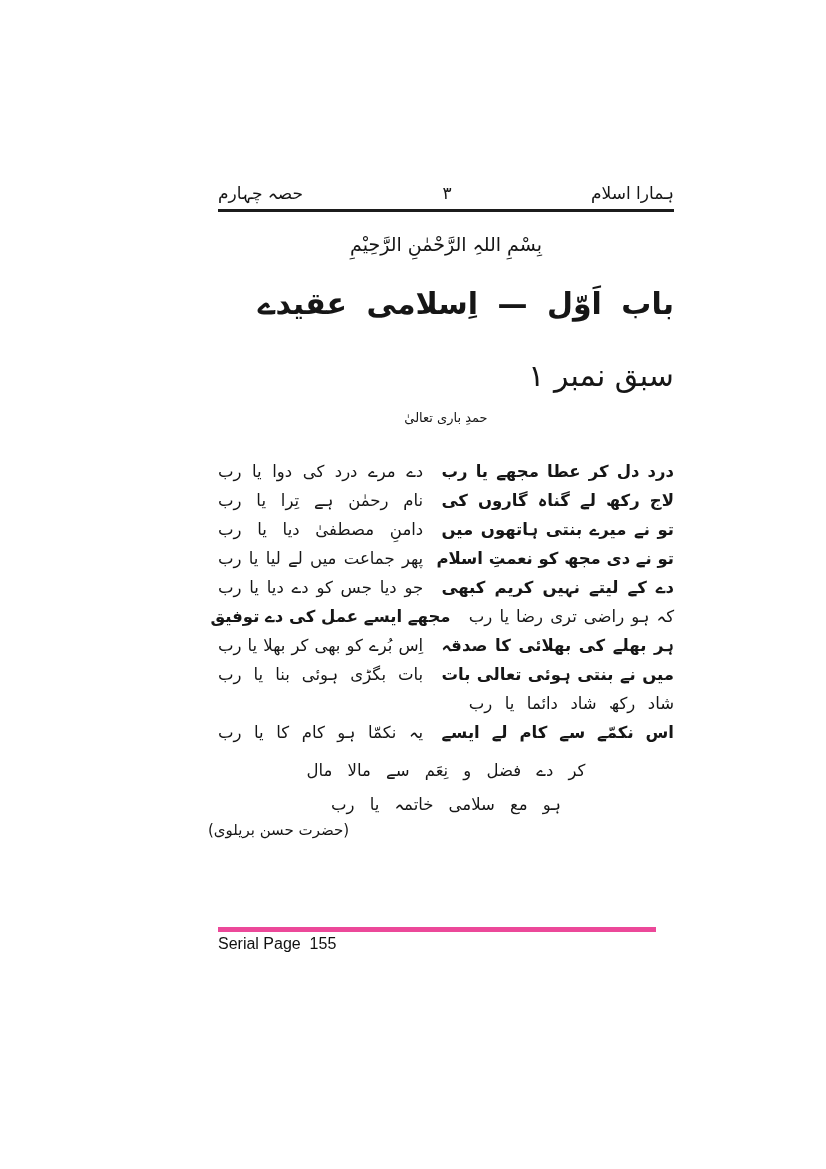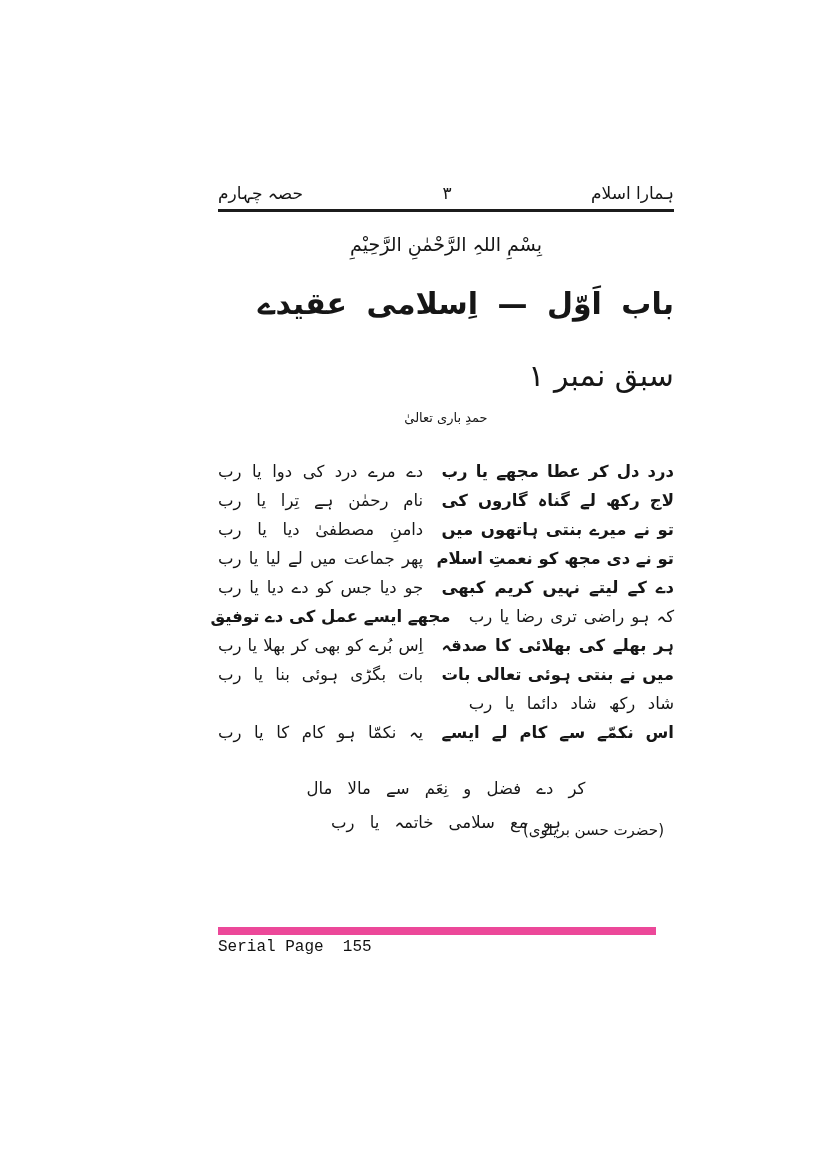--- a/index.html
+++ b/index.html
@@ -88,47 +88,47 @@
   }
   .misra {
     white-space: nowrap;
     text-align: justify;
     text-align-last: justify;
     overflow: visible;
   }
   .misra-first  { width: 51%; font-weight: bold; }
   .misra-second { width: 45%; }
   .closing {
-    margin-top: 25px;
+    margin-top: 7px;
   }
   .closing-line {
     height: 34px;
     line-height: 34px;
     text-align: center;
     direction: rtl;
     word-spacing: 0.6em;
   }
   .attribution {
     position: absolute;
     top: 821px;
     left: -10px;
     width: 100%;
     direction: rtl;
-    text-align: right;
+    text-align: left;
     font-size: 15px;
   }
   
   .footer {
     position: absolute;
     top: 927px;
     left: 0;
     width: 438px;
-    border-top: 8px solid #ec4899;
+    border-top: 5px solid #ec4899;
     padding-top: 3px;
-    font-family: Liberation Mono, monospace;
+    font-family: Liberation Sans, sans-serif;
     font-size: 16px;
     color: #111;
     white-space: pre;
   }
 </style>
 </head>
 <body>
 
 <div class="page">
   <div class="content">

